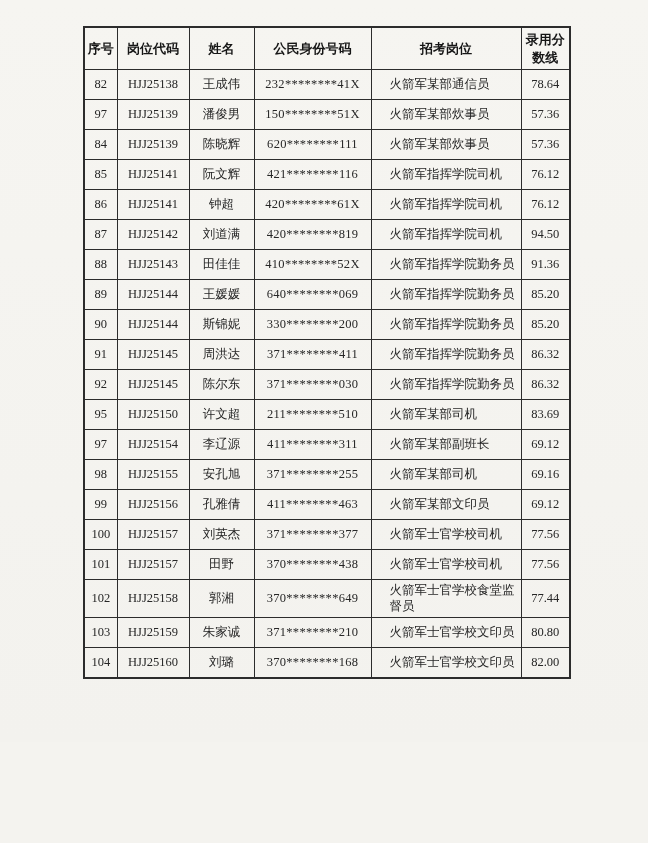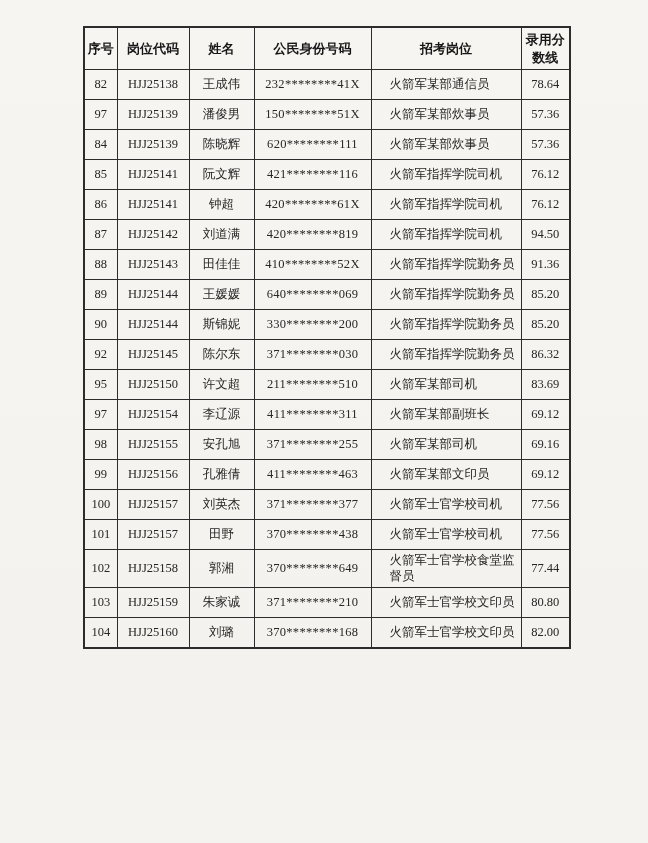--- a/index.html
+++ b/index.html
@@ -164,20 +164,28 @@
     </tr>
         <tr>
       <td class="c-no">90</td>
       <td class="c-code">HJJ25144</td>
       <td class="c-name">斯锦妮</td>
       <td class="c-id">330********200</td>
       <td class="c-pos">火箭军指挥学院勤务员</td>
       <td class="c-score">85.20</td>
     </tr>
         <tr>
+      <td class="c-no">91</td>
+      <td class="c-code">HJJ25145</td>
+      <td class="c-name">周洪达</td>
+      <td class="c-id">371********411</td>
+      <td class="c-pos">火箭军指挥学院勤务员</td>
+      <td class="c-score">86.32</td>
+    </tr>
+        <tr>
       <td class="c-no">92</td>
       <td class="c-code">HJJ25145</td>
       <td class="c-name">陈尔东</td>
       <td class="c-id">371********030</td>
       <td class="c-pos">火箭军指挥学院勤务员</td>
       <td class="c-score">86.32</td>
     </tr>
         <tr>
       <td class="c-no">95</td>
       <td class="c-code">HJJ25150</td>

